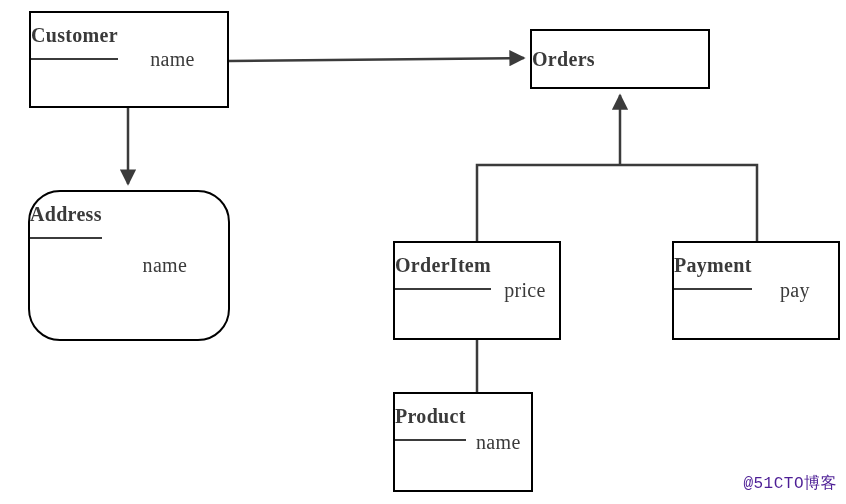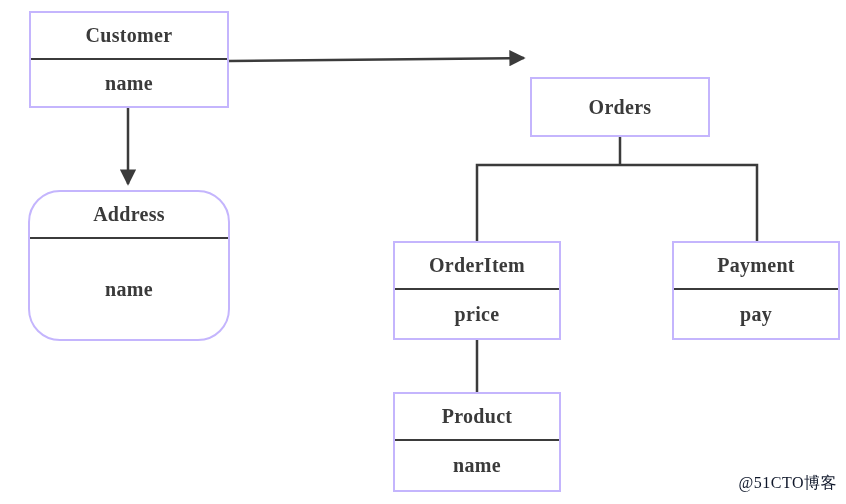--- a/index.html
+++ b/index.html
@@ -18,24 +18,24 @@
   .connectors {
     position: absolute;
     left: 0;
     top: 0;
     width: 846px;
     height: 504px;
   }
   .class-box {
     position: absolute;
     box-sizing: border-box;
-    border: 2px solid #c4b5fd;
+    border: 2px solid #000000;
     background: #ffffff;
     display: flex;
-    flex-direction: column;
+    flex-direction: row;
   }
   .class-title {
     box-sizing: border-box;
     height: 47px;
     border-bottom: 2px solid #3b3b3b;
     display: flex;
     align-items: center;
     justify-content: center;
     font-weight: bold;
     font-size: 20px;
@@ -44,32 +44,32 @@
   }
   .class-title.single {
     height: 100%;
     border-bottom: none;
   }
   .class-attr {
     flex: 1;
     display: flex;
     align-items: center;
     justify-content: center;
-    font-weight: bold;
+    font-weight: normal;
     font-size: 20px;
     color: #3a3a3a;
     letter-spacing: 0.3px;
   }
   .watermark {
     position: absolute;
     right: 9px;
     bottom: 10px;
-    font-family: Liberation Serif, serif;
+    font-family: Liberation Mono, monospace;
     font-size: 16px;
-    color: #0f172a;
+    color: #4c1d95;
     letter-spacing: 0.5px;
     user-select: none;
   }
 </style>
 </head>
 <body>
 
 <div class="canvas">
 
   <svg class="connectors" viewBox="0 0 846 504" xmlns="http://www.w3.org/2000/svg">
@@ -88,39 +88,39 @@
     <line x1="620" y1="166" x2="620" y2="95" stroke="#3b3b3b" stroke-width="2.5" marker-end="url(#arrow)"></line>
 
     <line x1="477" y1="340" x2="477" y2="392" stroke="#3b3b3b" stroke-width="2.5"></line>
   </svg>
 
   <div class="class-box" style="left:29px; top:11px; width:200px; height:97px;">
     <div class="class-title">Customer</div>
     <div class="class-attr">name</div>
   </div>
 
-  <div class="class-box" style="left:530px; top:29px; width:180px; height:60px;margin-top:48px;">
+  <div class="class-box" style="left:530px; top:29px; width:180px; height:60px;">
     <div class="class-title single">Orders</div>
   </div>
 
   <div class="class-box" style="left:28px; top:190px; width:202px; height:151px;border-radius:32px;">
     <div class="class-title">Address</div>
     <div class="class-attr">name</div>
   </div>
 
   <div class="class-box" style="left:672px; top:241px; width:168px; height:99px;">
     <div class="class-title">Payment</div>
     <div class="class-attr">pay</div>
   </div>
 
   <div class="class-box" style="left:393px; top:241px; width:168px; height:99px;">
     <div class="class-title">OrderItem</div>
     <div class="class-attr">price</div>
   </div>
 
-  <div class="class-box" style="left:393px; top:392px; width:168px; height:100px;">
+  <div class="class-box" style="left:393px; top:392px; width:140px; height:100px;">
     <div class="class-title">Product</div>
     <div class="class-attr">name</div>
   </div>
 
   <div class="watermark">@51CTO博客</div>
 
 </div>
 
 </body></html>

